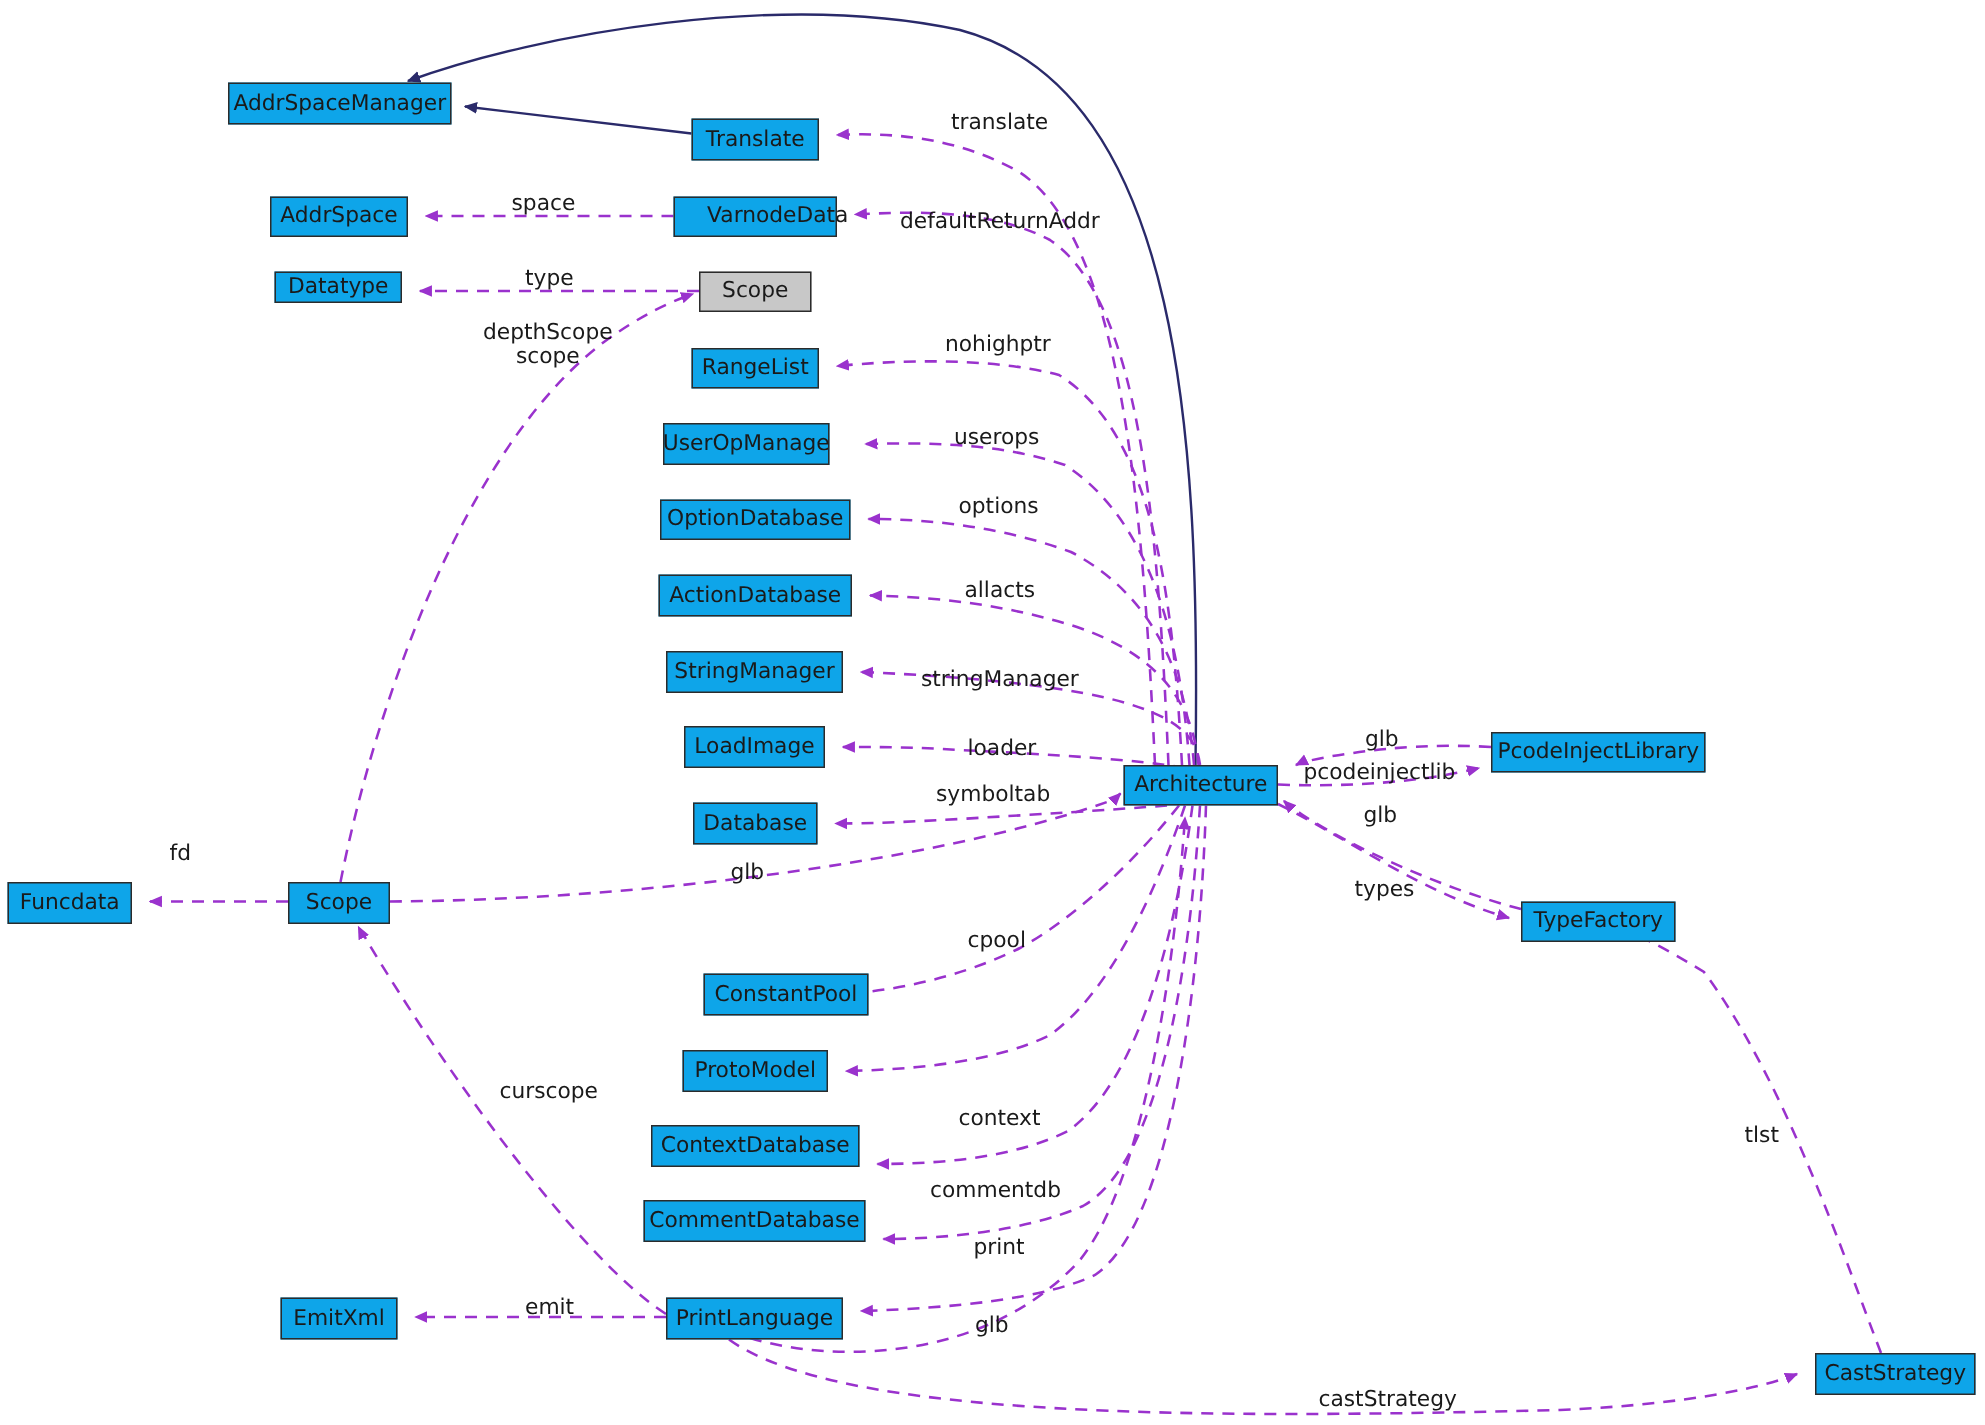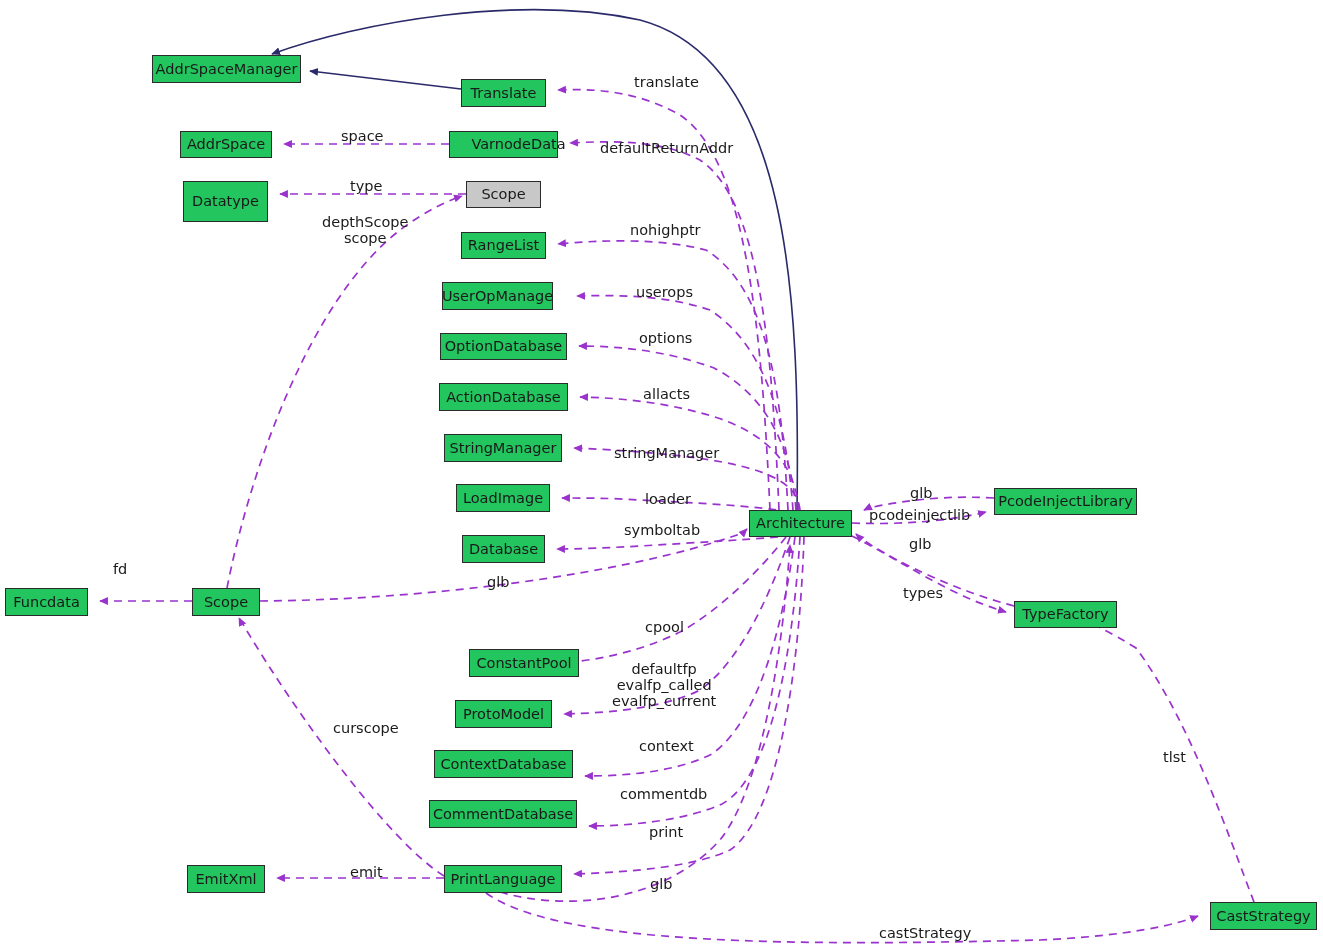--- a/index.html
+++ b/index.html
@@ -1,21 +1,21 @@
 <!DOCTYPE html>
 <html><head>
 <meta charset="utf-8">
 <style>
   html,body{margin:0;padding:0;background:#ffffff;}
   body{width:1323px;height:950px;overflow:hidden;
        font-family:"DejaVu Sans","Liberation Sans",sans-serif;}
   #diagram{position:relative;width:1323px;height:950px;}
   svg#edges{position:absolute;left:0;top:0;width:1323px;height:950px;}
   .node{position:absolute;box-sizing:border-box;border:1px solid #2b2b2b;
-        background:#22c55e;display:flex;align-items:center;justify-content:center;
+        background:#0ea5e9;display:flex;align-items:center;justify-content:center;
         font-size:14.5px;color:#1a1a1a;white-space:nowrap;line-height:1;}
   .node.highlight{background:#c8c8c8;}
   .edge-label{position:absolute;font-size:14.5px;color:#1a1a1a;
               white-space:pre;line-height:1.12;text-align:center;}
 </style>
 </head>
 <body>
 
 <div id="diagram">
 
@@ -93,21 +93,21 @@
       <path d="M 500,892 C 560,910 660,906 720,840 C 760,790 782,660 790,545" marker-end="url(#ah-purple)"></path>
 
       <path d="M 486,893 C 560,946 800,946 1040,940 C 1130,936 1178,924 1198,916" marker-end="url(#ah-purple)"></path>
     </g>
   </svg>
 
   <div class="node" style="left:152px;top:55px;width:149px;height:28px;">AddrSpaceManager</div>
   <div class="node" style="left:461px;top:79px;width:85px;height:28px;">Translate</div>
   <div class="node" style="left:180px;top:131px;width:92px;height:27px;">AddrSpace</div>
   <div class="node" style="left:449px;top:131px;width:109px;height:27px;padding-left:30px;">VarnodeData</div>
-  <div class="node" style="left:183px;top:181px;width:85px;height:41px;">Datatype</div>
+  <div class="node" style="left:183px;top:181px;width:85px;height:21px;">Datatype</div>
   <div class="node highlight" style="left:466px;top:181px;width:75px;height:27px;">Scope</div>
   <div class="node" style="left:461px;top:232px;width:85px;height:27px;">RangeList</div>
   <div class="node" style="left:442px;top:282px;width:111px;height:28px;">UserOpManage</div>
   <div class="node" style="left:440px;top:333px;width:127px;height:27px;">OptionDatabase</div>
   <div class="node" style="left:439px;top:383px;width:129px;height:28px;">ActionDatabase</div>
   <div class="node" style="left:444px;top:434px;width:118px;height:28px;">StringManager</div>
   <div class="node" style="left:456px;top:484px;width:94px;height:28px;">LoadImage</div>
   <div class="node" style="left:462px;top:535px;width:83px;height:28px;">Database</div>
   <div class="node" style="left:749px;top:510px;width:103px;height:27px;">Architecture</div>
   <div class="node" style="left:994px;top:488px;width:143px;height:27px;">PcodeInjectLibrary</div>
@@ -134,23 +134,20 @@
   <div class="edge-label" style="left:643px;top:386px;">allacts</div>
   <div class="edge-label" style="left:614px;top:445px;">stringManager</div>
   <div class="edge-label" style="left:645px;top:491px;">loader</div>
   <div class="edge-label" style="left:624px;top:522px;">symboltab</div>
   <div class="edge-label" style="left:910px;top:485px;">glb</div>
   <div class="edge-label" style="left:869px;top:507px;">pcodeinjectlib</div>
   <div class="edge-label" style="left:909px;top:536px;">glb</div>
   <div class="edge-label" style="left:487px;top:574px;">glb</div>
   <div class="edge-label" style="left:903px;top:585px;">types</div>
   <div class="edge-label" style="left:645px;top:619px;">cpool</div>
-  <div class="edge-label" style="left:612px;top:661px;">defaultfp
-evalfp_called
-evalfp_current</div>
   <div class="edge-label" style="left:333px;top:720px;">curscope</div>
   <div class="edge-label" style="left:639px;top:738px;">context</div>
   <div class="edge-label" style="left:1163px;top:749px;">tlst</div>
   <div class="edge-label" style="left:620px;top:786px;">commentdb</div>
   <div class="edge-label" style="left:649px;top:824px;">print</div>
   <div class="edge-label" style="left:350px;top:864px;">emit</div>
   <div class="edge-label" style="left:650px;top:876px;">glb</div>
   <div class="edge-label" style="left:879px;top:925px;">castStrategy</div>
   <div class="edge-label" style="left:113px;top:561px;">fd</div>
 

